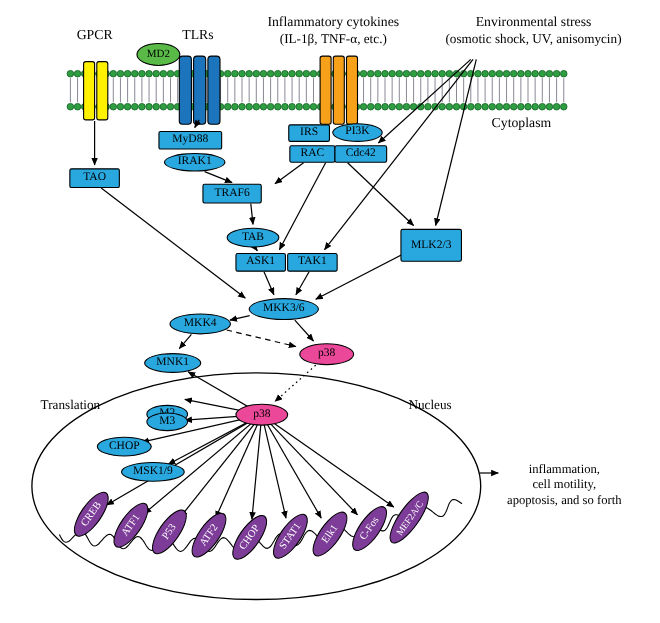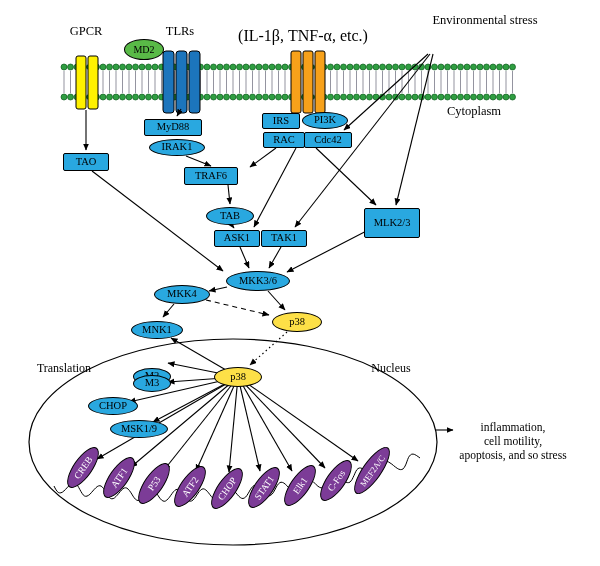--- a/index.html
+++ b/index.html
@@ -2,29 +2,29 @@
 <html><head>
 <meta charset="utf-8">
 <style>
   html,body { margin:0; padding:0; background:#fff; }
   .stage {
     position:relative; width:600px; height:566px; background:#fff;
     font-family:"Liberation Serif", serif; color:#000; overflow:hidden;padding-left:42px;
   }
   svg.layer { position:absolute; left:0; top:0; }
   .lbl { position:absolute; text-align:center; font-size:12.5px; line-height:15px; }
-  .lbl .sub { font-size:16px; }
+  .lbl .sub { font-size:12px; }
   .node {
     position:absolute; display:flex; align-items:center; justify-content:center;
     border:1.2px solid #000; box-sizing:border-box; background:#29a8e0;
     font-size:10.5px; line-height:1; white-space:nowrap;
   }
   .rectn { border-radius:2px; }
   .elln  { border-radius:50%; }
-  .redn  { background:#fde047; }
+  .redn  { background:#ec4899; }
   .greenn{ background:#59ba47; font-size:10px; }
   .tf {
     position:absolute; display:flex; align-items:center; justify-content:center;
     border:1.2px solid #000; box-sizing:border-box; background:#7c3c97; color:#fff;
     border-radius:50%; transform:rotate(-55deg); font-size:9.5px; white-space:nowrap;
   }
   .tf.small { font-size:8.5px; }
 </style>
 </head>
 <body>
@@ -305,25 +305,26 @@
       <line x1="238" y1="377" x2="292" y2="471" marker-end="url(#ah)"></line>
       <line x1="238" y1="377" x2="325" y2="468" marker-end="url(#ah)"></line>
       <line x1="238" y1="377" x2="358" y2="461" marker-end="url(#ah)"></line>
       <line x1="436" y1="430" x2="453" y2="430" marker-end="url(#ah)"></line>
     </g>
   </svg>
 
   <div class="lbl" style="left:56px;top:24px;width:60px">GPCR</div>
   <div class="lbl" style="left:150px;top:24px;width:60px">TLRs</div>
   <div class="lbl" style="left:212px;top:13px;width:182px">
-    <br>
+    <span>Inflammatory cytokines</span><br>
     <span class="sub">(IL-1β, TNF-α, etc.)</span>
   </div>
   <div class="lbl" style="left:392px;top:13px;width:186px">
     <span>Environmental stress</span><br>
+    <span class="sub">(osmotic shock, UV, anisomycin)</span>
   </div>
   <div class="lbl" style="left:438px;top:104px;width:72px">Cytoplasm</div>
 
   <div class="node elln greenn" style="left:124px;top:39px;width:40px;height:21px">MD2</div>
 
   <div class="node rectn" style="left:144px;top:119px;width:58px;height:17px">MyD88</div>
   <div class="node elln" style="left:149px;top:139px;width:56px;height:17px">IRAK1</div>
   <div class="node rectn" style="left:63px;top:153px;width:46px;height:18px">TAO</div>
   <div class="node rectn" style="left:262px;top:113px;width:38px;height:16px">IRS</div>
   <div class="node elln" style="left:302px;top:112px;width:46px;height:17px">PI3K</div>
@@ -353,16 +354,16 @@
   <div class="tf" style="left:166px;top:477px;width:48px;height:19px">ATF2</div>
   <div class="tf" style="left:203px;top:479px;width:48px;height:19px">CHOP</div>
   <div class="tf" style="left:240px;top:478px;width:48px;height:19px">STAT1</div>
   <div class="tf" style="left:276px;top:476px;width:48px;height:19px">Elk1</div>
   <div class="tf" style="left:312px;top:471px;width:48px;height:19px">C-Fos</div>
   <div class="tf small" style="left:344px;top:461px;width:56px;height:19px">MEF2A/C</div>
 
   <div class="lbl" style="left:450px;top:420px;width:126px;font-size:11.5px;line-height:14px">
     <span style="display:block">inflammation,</span>
     <span style="display:block">cell motility,</span>
-    <span style="display:block">apoptosis, and so stress</span>
+    <span style="display:block">apoptosis, and so forth</span>
   </div>
 
 </div>
 
 </body></html>

